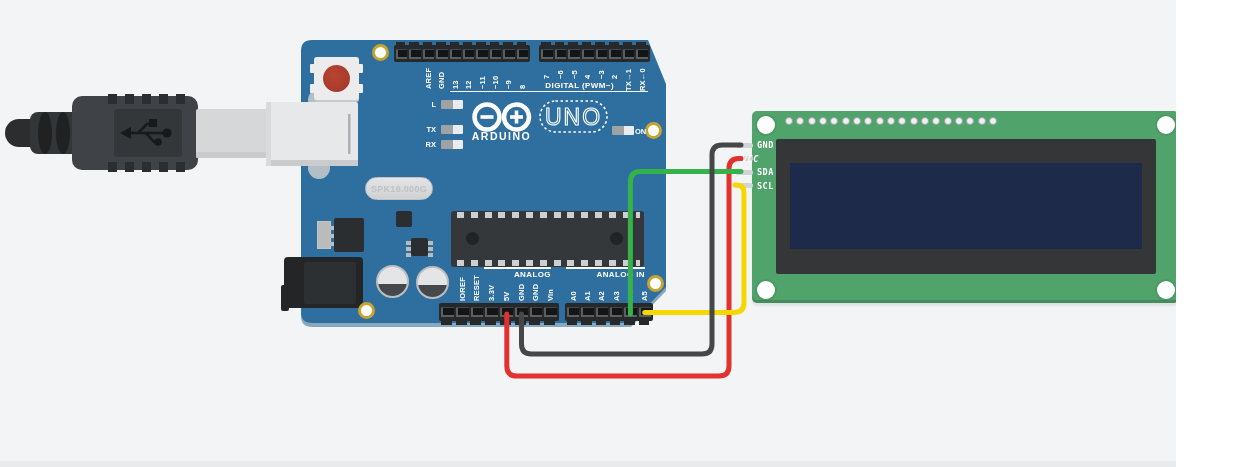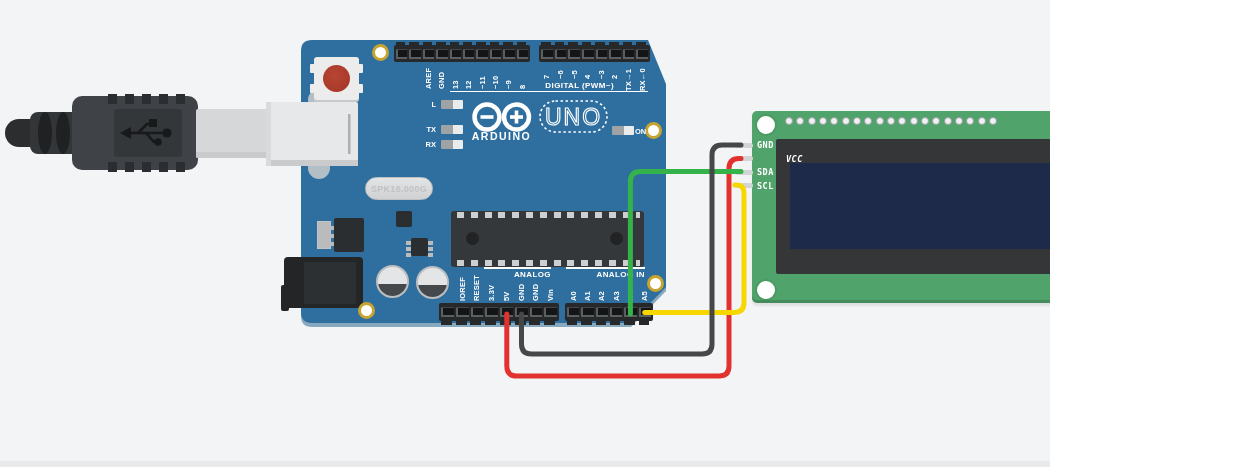--- a/index.html
+++ b/index.html
@@ -1,20 +1,20 @@
 <!DOCTYPE html>
 <html style="--bg: #f3f4f6; --board: #2f6f9f; --lcd: #50a36a; --bezel: #343638; --screen: #1e2a4a;"><head>
 <meta charset="utf-8">
 <style>
   html,body{margin:0;padding:0;}
   :root{
     --bg:#f3f4f6; --board:#2f6f9f; --lcd:#50a36a; --bezel:#343638; --screen:#1e2a4a;
     --header:#26282a; --socket:#131517; --silver:#d2d4d5; --gold:#c7a42f;
   }
-  #stage{position:relative;width:1050px;height:467px;background:var(--bg);overflow:hidden;
+  #stage{position:relative;width:1176px;height:467px;background:var(--bg);overflow:hidden;
          font-family:"Liberation Sans",sans-serif;}
   #stage *{box-sizing:border-box;}
   .abs{position:absolute;}
   .layer{position:absolute;left:0;top:0;width:0;height:0;overflow:visible;}
   svg.fullsvg{position:absolute;left:0;top:0;}
   
   .header-strip{position:absolute;background:var(--header);border-radius:2px;display:flex;
                 align-items:center;padding:0 2px;gap:2px;}
   .socket{height:10px;background:var(--socket);border-top:1.5px solid #43464a;
           box-shadow:inset 2px -2px 0 0 rgba(150,156,160,.55);}
@@ -284,21 +284,21 @@
       <div class="lcd-top-hole" style="left: 920.96px; top: 117px;"></div>
       <div class="lcd-top-hole" style="left: 932.29px; top: 117px;"></div>
       <div class="lcd-top-hole" style="left: 943.62px; top: 117px;"></div>
       <div class="lcd-top-hole" style="left: 954.95px; top: 117px;"></div>
       <div class="lcd-top-hole" style="left: 966.28px; top: 117px;"></div>
       <div class="lcd-top-hole" style="left: 977.61px; top: 117px;"></div>
       <div class="lcd-top-hole" style="left: 988.94px; top: 117px;"></div>
       <div class="lcd-stub" style="left: 735px; top: 142.5px;"></div>
       <div class="lcd-pin-label" style="left: 757px; top: 140px;">GND</div>
       <div class="lcd-stub" style="left: 735px; top: 156px;"></div>
-      <div class="lcd-pin-label" style="left: 786px; top: 153.5px; font-style: italic;">VCC</div>
+      <div class="lcd-pin-label" style="left: 742px; top: 153.5px; font-style: italic;">VCC</div>
       <div class="lcd-stub" style="left: 735px; top: 169.5px;"></div>
       <div class="lcd-pin-label" style="left: 757px; top: 167px;">SDA</div>
       <div class="lcd-stub" style="left: 735px; top: 183px;"></div>
       <div class="lcd-pin-label" style="left: 757px; top: 180.5px;">SCL</div>
     </div>
 
   <svg class="fullsvg" width="1242" height="467" viewBox="0 0 1242 467" style="z-index:5" fill="none" stroke-linecap="round" stroke-linejoin="round">
     <path d="M 506.8,314 V 366 Q 506.8,376 516.8,376 H 719 Q 729,376 729,366 V 168.5 Q 729,158.5 739,158.5 H 741" stroke-width="5" stroke="#e23230"></path>
     <path d="M 630.4,314 V 181.5 Q 630.4,171.5 640.4,171.5 L 741,171.5" stroke-width="5" stroke="#33b34a"></path>
     <path d="M 644.7,312.5 H 734 Q 744,312.5 744,302.5 V 193 Q 744,185 737,185 L 735,185" stroke-width="5" stroke="#f6d700"></path>

